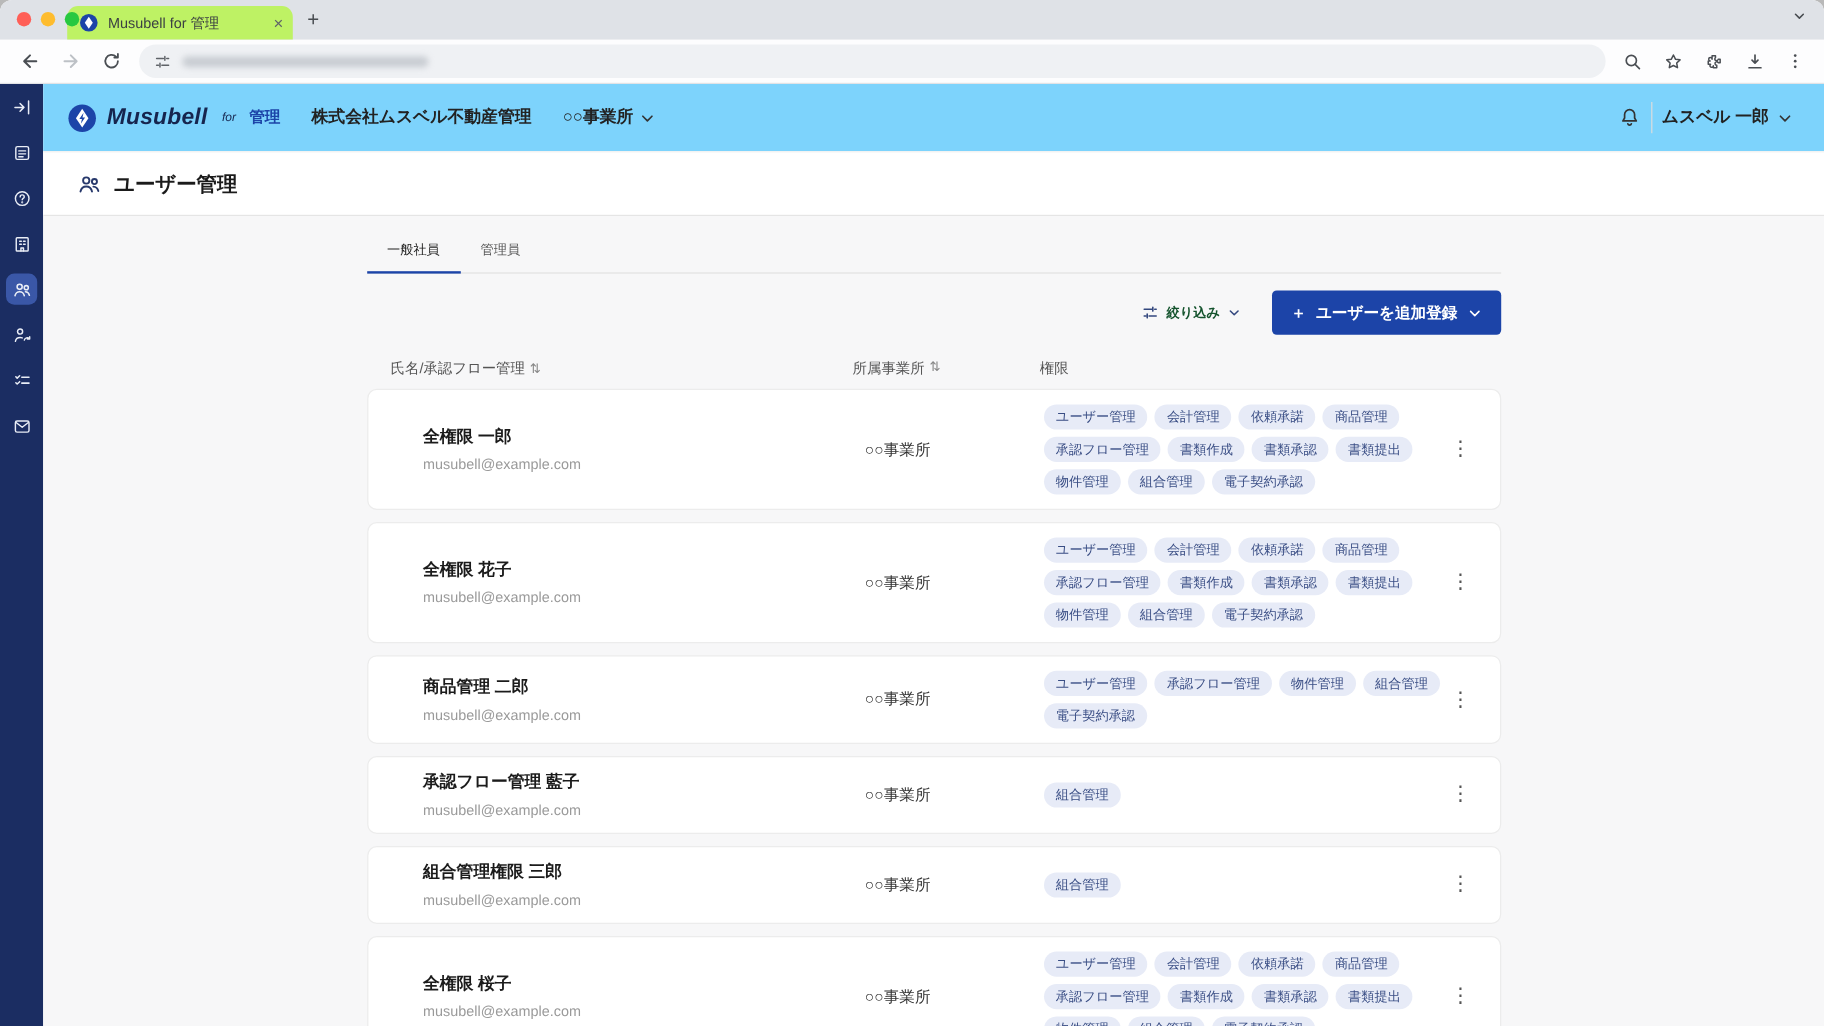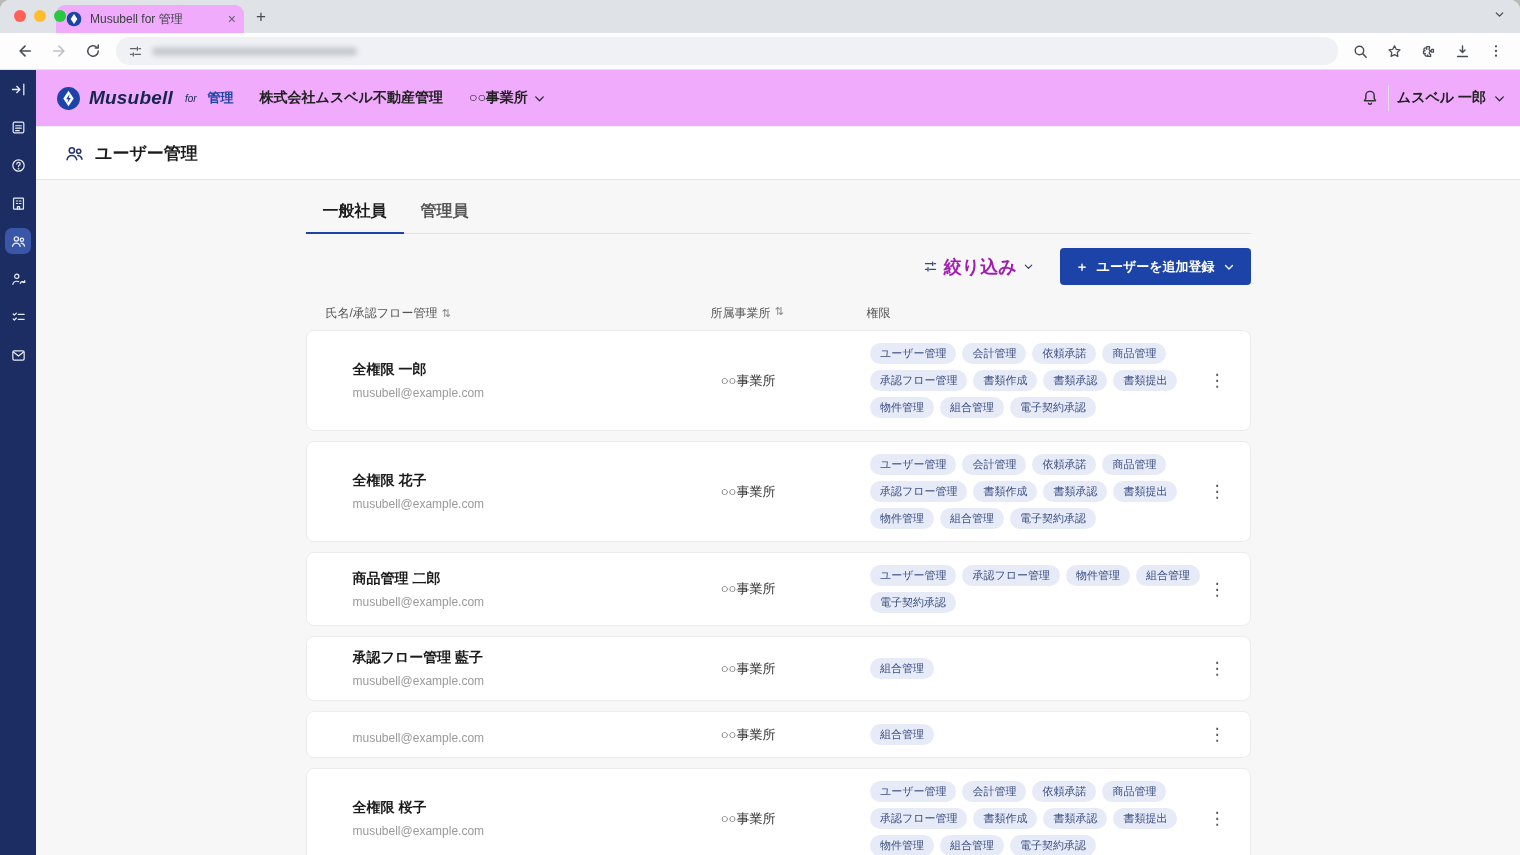--- a/index.html
+++ b/index.html
@@ -5,42 +5,42 @@
   * { box-sizing: border-box; margin: 0; padding: 0; }
   html,body { width:1520px; height:855px; overflow:hidden; }
   body { font-family: "Liberation Sans", "DejaVu Sans", sans-serif; background:#b9b9b9; }
   .window { width:1520px; height:855px; background:#fff; border-radius:10px 10px 0 0; overflow:hidden; display:flex; flex-direction:column; }
 
   
   .tabstrip { height:33px; background:#DFE2E7; display:flex; align-items:flex-end; flex-shrink:0; position:relative; }
   .traffic { display:flex; gap:8px; align-items:center; position:absolute; left:14px; top:10px; }
   .light { width:12px; height:12px; border-radius:50%; }
   .light.red{background:#FF5F57}.light.yellow{background:#FEBC2E}.light.green{background:#28C840}
-  .tab { margin-left:56px; width:188px; height:28px; background:#f0abfc; border-radius:9px 9px 0 0; display:flex; align-items:center; padding:0 8px 0 10px; gap:8px; }
+  .tab { margin-left:56px; width:188px; height:28px; background:#bef264; border-radius:9px 9px 0 0; display:flex; align-items:center; padding:0 8px 0 10px; gap:8px; }
   .tab-title { flex:1; font-size:12px; color:#3c4043; white-space:nowrap; overflow:hidden; }
   .tab-close { border:none; background:none; font-size:14px; color:#5f6368; cursor:pointer; line-height:1; }
   .newtab-btn { border:none; background:none; font-size:17px; color:#474b50; cursor:pointer; margin:0 0 6px 12px; }
   .tabstrip-chevron { margin-left:auto; margin-right:14px; margin-bottom:8px; color:#474b50; cursor:pointer; }
   .toolbar { height:37px; background:#fdfdfe; border-bottom:1px solid #E2E3E6; display:flex; align-items:center; padding:0 12px; flex-shrink:0; }
   .nav-icons { display:flex; gap:16px; align-items:center; padding-left:4px; }
   .tb-ic { width:18px; height:18px; color:#4a4e53; cursor:pointer; }
   .tb-ic.disabled { color:#BDC1C6; }
   .urlbar { flex:1; height:28px; margin:0 14px; background:#EFF1F4; border-radius:14px; display:flex; align-items:center; padding:0 12px; gap:9px; }
   .url-blur { width:205px; height:9px; background:#A8AEB6; opacity:.55; border-radius:4px; filter:blur(2.5px); }
   .toolbar-right { display:flex; gap:17px; align-items:center; padding-right:4px; }
 
   
   .app { flex:1; display:flex; min-height:0; }
   .sidebar { width:36px; background:#1B2D62; display:flex; flex-direction:column; align-items:center; padding-top:6px; gap:12px; flex-shrink:0; }
   .sb-item { width:26px; height:26px; border-radius:7px; display:flex; align-items:center; justify-content:center; color:#E9EDF6; cursor:pointer; }
   .sb-item svg { width:17px; height:17px; }
   .sb-item.active { background:#3A57A7; }
 
   .main { flex:1; display:flex; flex-direction:column; background:#F7F7F8; min-width:0; }
-  .app-header { height:56px; background:#f0abfc; display:flex; align-items:center; padding:0 14px 0 20px; gap:26px; flex-shrink:0; }
+  .app-header { height:56px; background:#7dd3fc; display:flex; align-items:center; padding:0 26px 0 20px; gap:26px; flex-shrink:0; }
   .logo { display:flex; align-items:center; gap:8px; cursor:pointer; }
   .logo-mark { width:25px; height:25px; }
   .brand { font-size:19px; font-weight:bold; font-style:italic; color:#16254E; letter-spacing:.2px; }
   .brand-for { font-size:10px; font-style:italic; color:#16254E; margin:0 3px 0 4px; }
   .brand-product { font-size:13px; font-weight:bold; color:#1C44A8; }
   .company { font-size:14px; font-weight:700; color:#222; }
   .office { display:flex; align-items:center; gap:5px; font-size:14px; font-weight:700; color:#222; cursor:pointer; }
   .header-right { margin-left:auto; display:flex; align-items:center; gap:8px; }
   .icon-btn { background:none; border:none; cursor:pointer; color:#333; display:flex; align-items:center; }
   .vdivider { width:1px; height:26px; background:#ddd; }
@@ -48,24 +48,24 @@
   .chev { color:#333; }
 
   .page-title-bar { height:54px; background:#fff; border-top:1px solid #F0F0F0; border-bottom:1px solid #E5E5E5; display:flex; align-items:center; padding-left:28px; gap:10px; flex-shrink:0; }
   .pt-icon { width:21px; height:21px; color:#27386B; }
   .page-title { font-size:17px; font-weight:700; color:#1b1b1b; }
 
   
   .content { flex:1; overflow:hidden; padding-top:12px; }
   .container { width:945px; margin:0 auto; }
   .tabs { display:flex; border-bottom:1px solid #E2E2E2; }
-  .tab-item { padding:9px 17px 10px; font-size:16px; font-weight:700; color:#555; cursor:pointer; }
+  .tab-item { padding:9px 17px 10px; font-size:11px; font-weight:400; color:#555; cursor:pointer; }
   .tab-item.active { color:#1b1b1b; border-bottom:2px solid #1C44A8; margin-bottom:-1px; }
   .actions { display:flex; justify-content:flex-end; align-items:center; gap:26px; margin-top:14px; }
-  .filter-btn { display:flex; align-items:center; gap:6px; background:none; border:none; font-size:18px; font-weight:700; color:#a21caf; cursor:pointer; }
+  .filter-btn { display:flex; align-items:center; gap:6px; background:none; border:none; font-size:11px; font-weight:700; color:#14532d; cursor:pointer; }
   .filter-btn svg { color:#33477E; }
   .add-btn { display:flex; align-items:center; gap:8px; background:#1C44A8; color:#fff; border:none; border-radius:4px; height:37px; padding:0 16px; font-size:13px; font-weight:700; cursor:pointer; }
   .thead { display:flex; align-items:center; margin-top:12px; padding:8px 20px; font-size:12px; color:#555; }
   .col-name { width:385px; display:flex; align-items:center; gap:4px; }
   .col-office { width:156px; display:flex; align-items:flex-start; gap:4px; }
   .col-perms { flex:1; }
   .sort-glyph { font-size:11px; color:#888; cursor:pointer; font-family:"DejaVu Sans", sans-serif; }
 
   .row { display:flex; align-items:center; background:#fff; border:1px solid #ECECEC; border-radius:8px; padding:12px 20px; margin-bottom:10px; }
   .name-cell { width:385px;margin-left:26px; }
@@ -349,20 +349,21 @@
                   <div class="user-email">musubell@example.com</div>
                 </div>
                 <div class="office-cell">○○事業所</div>
                 <div class="perm-cell">
                   <span class="pill">組合管理</span>
                 </div>
                 <button class="kebab">⋮</button>
               </div>
               <div class="row">
                 <div class="name-cell">
+                  <div class="user-name">組合管理権限 三郎</div>
                   <div class="user-email">musubell@example.com</div>
                 </div>
                 <div class="office-cell">○○事業所</div>
                 <div class="perm-cell">
                   <span class="pill">組合管理</span>
                 </div>
                 <button class="kebab">⋮</button>
               </div>
               <div class="row">
                 <div class="name-cell">

